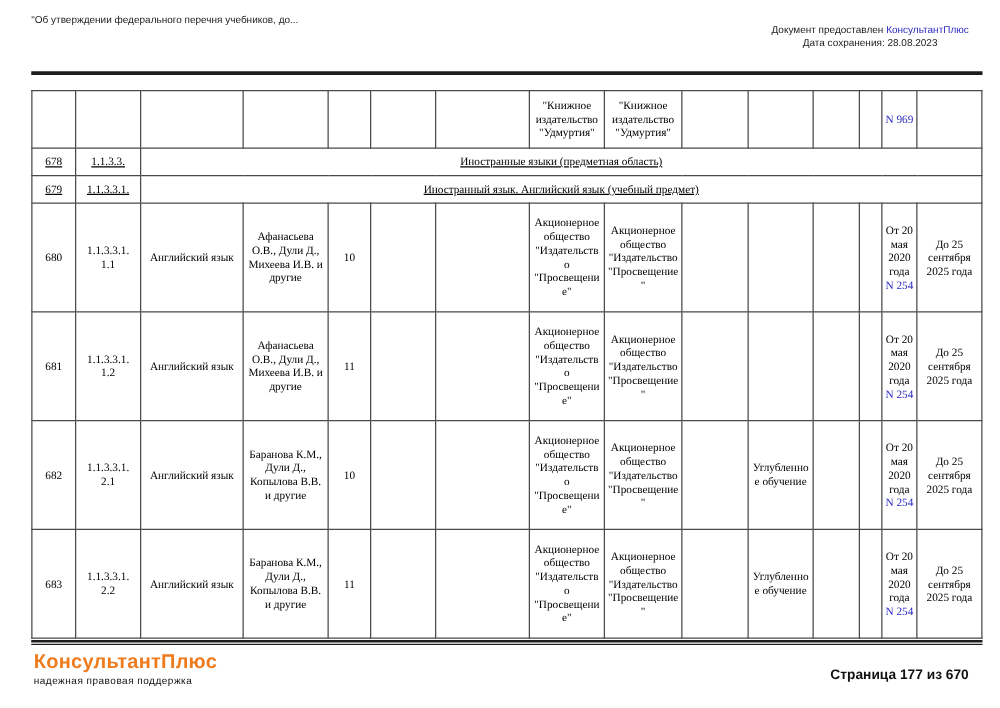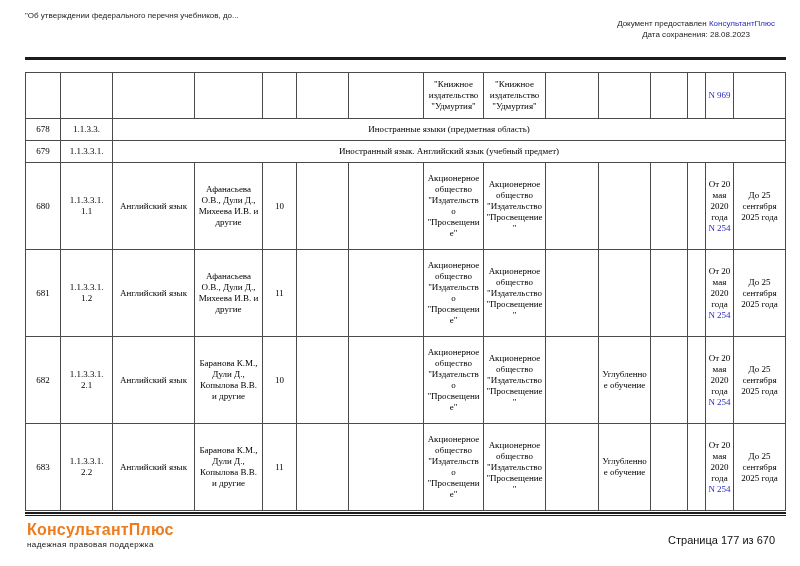--- a/index.html
+++ b/index.html
@@ -17,26 +17,26 @@
     position:absolute;left:25px;top:72px;width:761px;
     border-collapse:collapse;table-layout:fixed;
     font-family:"Liberation Serif", serif;font-size:9px;line-height:11px;color:#000;
   }
   table.doc td{
     border:1px solid #4a4a4a;vertical-align:middle;text-align:center;
     padding:1px 2px;overflow-wrap:break-word;word-wrap:break-word;
   }
   td.al{text-align:left;padding-left:4px;}
   tr.h-a{height:46px;}
-  tr.h-b{height:22px;}
+  tr.h-b{height:22px;text-decoration:underline;}
   tr.h-big{height:87px;}
   .logo{position:absolute;left:27px;top:521px;color:#ee7c1e;font-size:16px;font-weight:bold;letter-spacing:0.2px;}
   .tagline{position:absolute;left:27px;top:540px;font-size:8px;font-weight:normal;letter-spacing:0.4px;color:#111;}
   .site{position:absolute;left:0;top:536px;width:100%;text-align:center;font-size:11px;font-weight:bold;margin-top:30px;}
-  .pageinfo{position:absolute;right:25px;top:534px;font-size:11px;color:#111;}
+  .pageinfo{position:absolute;right:25px;top:534px;font-size:11px;color:#111;font-weight:bold;}
 </style>
 </head>
 <body>
 
 <div class="hdr-left">
   <div>"Об утверждении федерального перечня учебников, до...</div>
 </div>
 
 <div class="hdr-right">
   <div>

